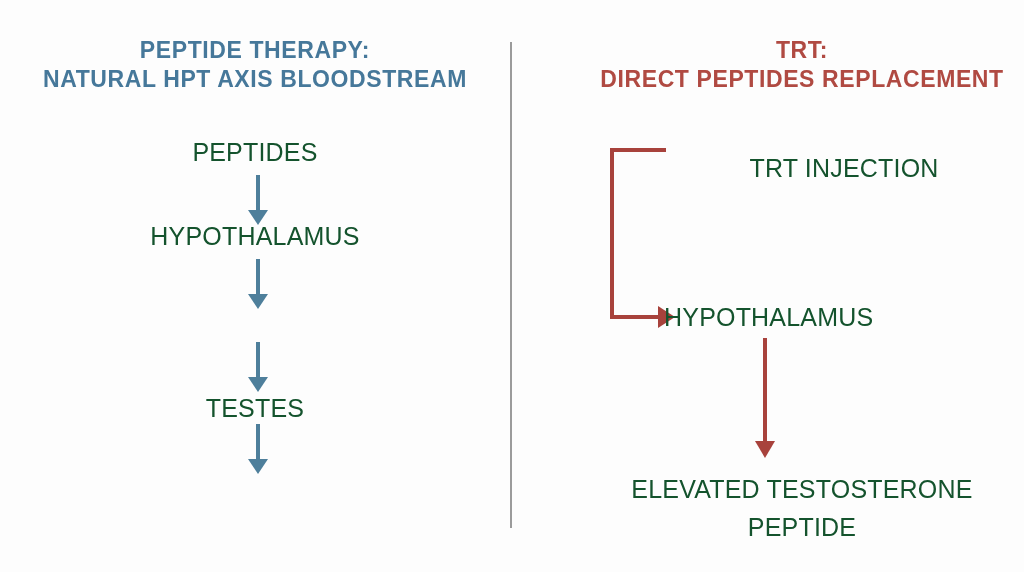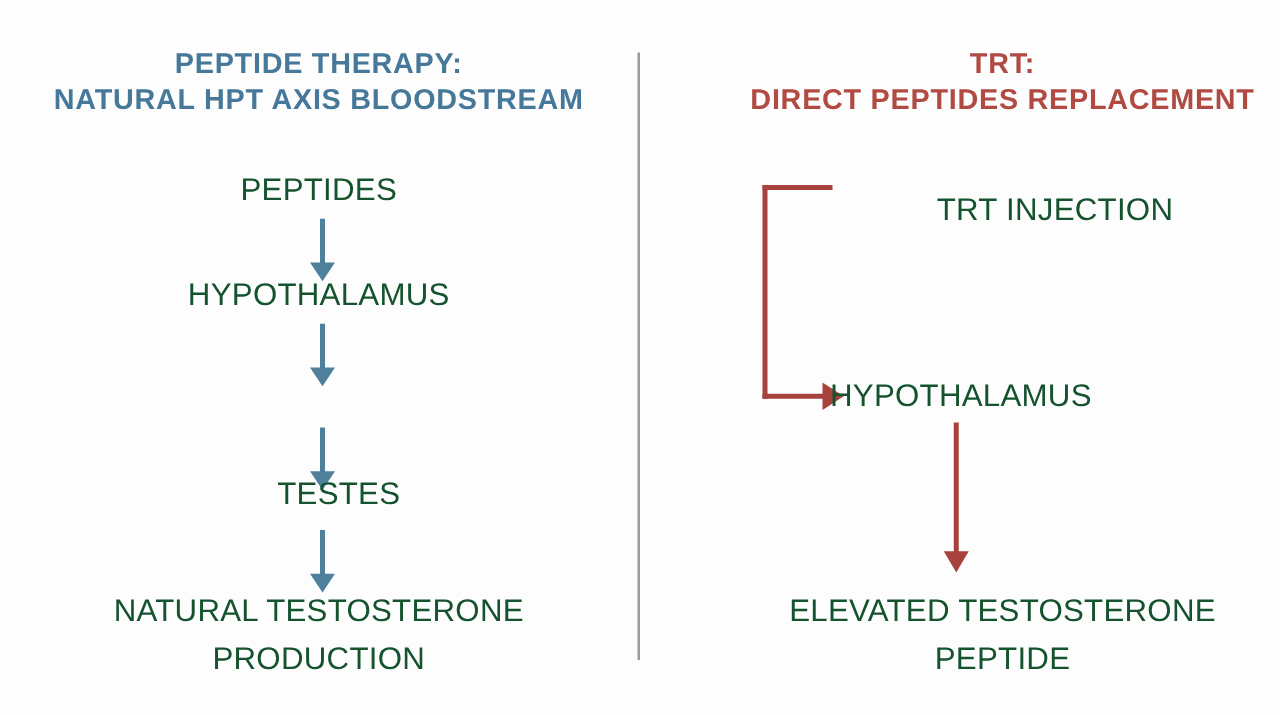--- a/index.html
+++ b/index.html
@@ -149,29 +149,27 @@
       <div class="shaft" style="height:36px;"></div>
       <div class="head"></div>
     </div>
 
 
     <div class="v-arrow blue" style="left:258px; top:342px; height:50px;">
       <div class="shaft" style="height:36px;"></div>
       <div class="head"></div>
     </div>
 
-    <div class="node" style="top:379px;padding-left:16px;">TESTES</div>
+    <div class="node" style="top:392px;">TESTES</div>
 
     <div class="v-arrow blue" style="left:258px; top:424px; height:50px;">
       <div class="shaft" style="height:36px;"></div>
       <div class="head"></div>
     </div>
 
-    <div class="node two-line" style="top:470px;">NATURAL TESTOSTERONE
-PRODUCTION</div>
   </div>
 
   <div class="divider"></div>
 
   <div class="column right">
 
     <div class="col-title right-title">
       <span>TRT:</span>
       <span class="line2">DIRECT PEPTIDES REPLACEMENT</span>
     </div>

